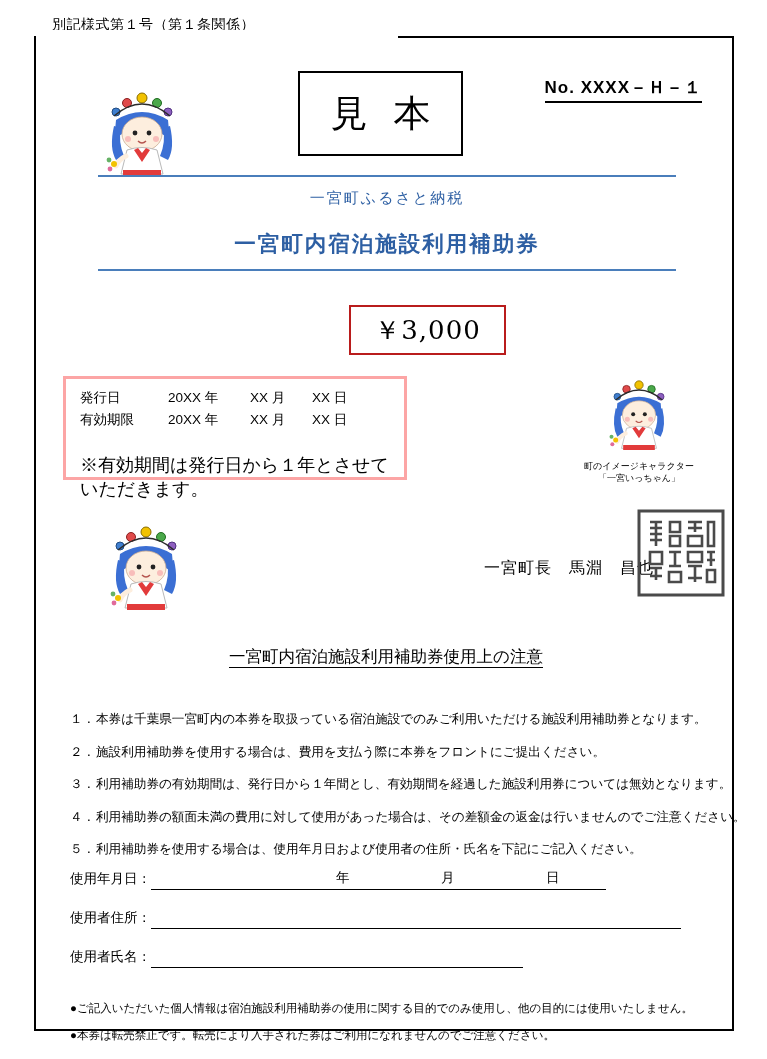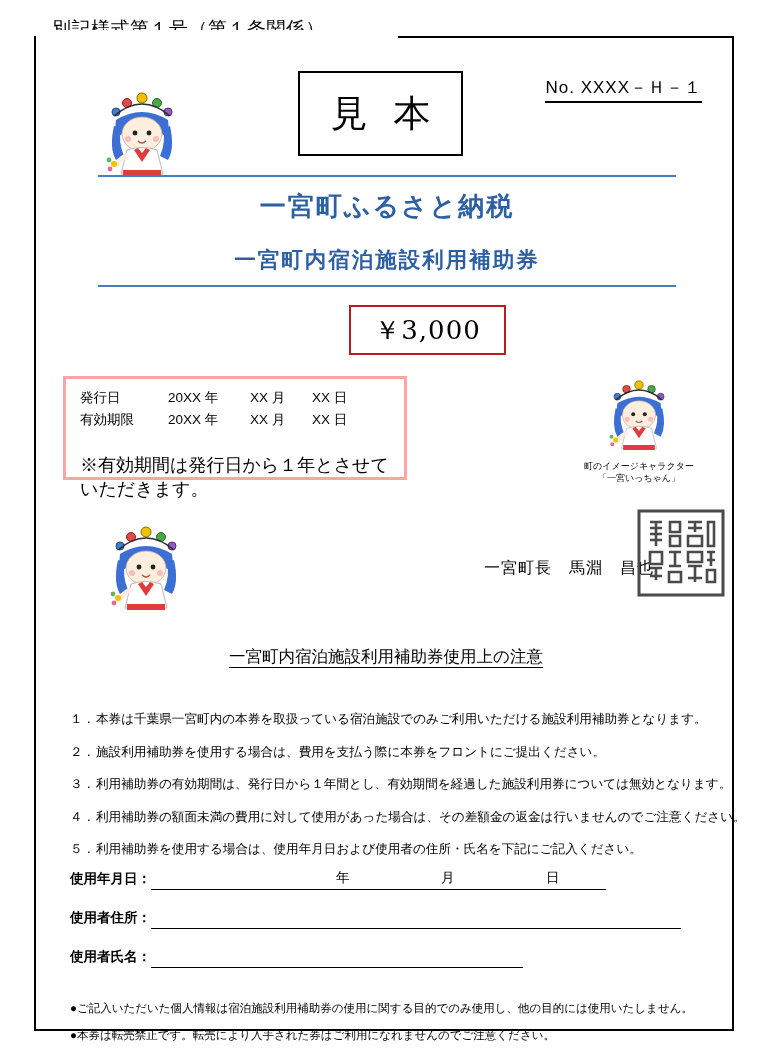--- a/index.html
+++ b/index.html
@@ -19,21 +19,21 @@
     position: relative;
     width: 767px;
     height: 1059px;
     box-sizing: border-box;
   }
   
   .form-no {
     position: absolute;
     top: 16px;
     left: 52px;
-    font-size: 19px;
+    font-size: 14px;
     letter-spacing: 0.5px;
     white-space: nowrap;
     text-align: center;
   }
   
   .voucher {
     position: absolute;
     left: 34px;
     top: 36px;
     width: 700px;
@@ -51,21 +51,21 @@
     height: 12px;
     background: #ffffff;
   }
 
   
   .serial {
     position: absolute;
     right: 30px;
     top: 38px;
     font-size: 17px;
-    font-weight: normal;
+    font-weight: bold;
     border-bottom: 2px solid #000;
     padding-bottom: 2px;
     letter-spacing: 1px;
     white-space: nowrap;
   }
 
   
   .mihon-box {
     position: absolute;
     left: 262px;
@@ -95,24 +95,23 @@
   }
   .rule {
     height: 2px;
     background: #4a7ebb;
     width: 100%;
   }
   .title-line {
     text-align: center;
     color: #2d5fa3;
     font-family: "DejaVu Serif", "Liberation Serif", serif;
-    font-size: 26px;
+    font-size: 15px;
     letter-spacing: 2px;
     padding: 12px 0 11px 0;
-    font-weight: bold;
   }
   .title-line.second {
     font-weight: bold;
     font-size: 21.5px;
     padding: 10px 0 11px 0;
   }
 
   
   .amount-box {
     position: absolute;
@@ -230,21 +229,20 @@
     font-size: 13.5px;
   }
   .field-row {
     display: flex;
     align-items: flex-end;
     margin-bottom: 19px;
   }
   .field-label {
     white-space: nowrap;
     padding-bottom: 2px;
-    font-weight: bold;
   }
   .field-line {
     flex: 1;
     border-bottom: 1.3px solid #000;
     height: 17px;
     position: relative;
   }
   .field-line .unit {
     position: absolute;
     bottom: 2px;

